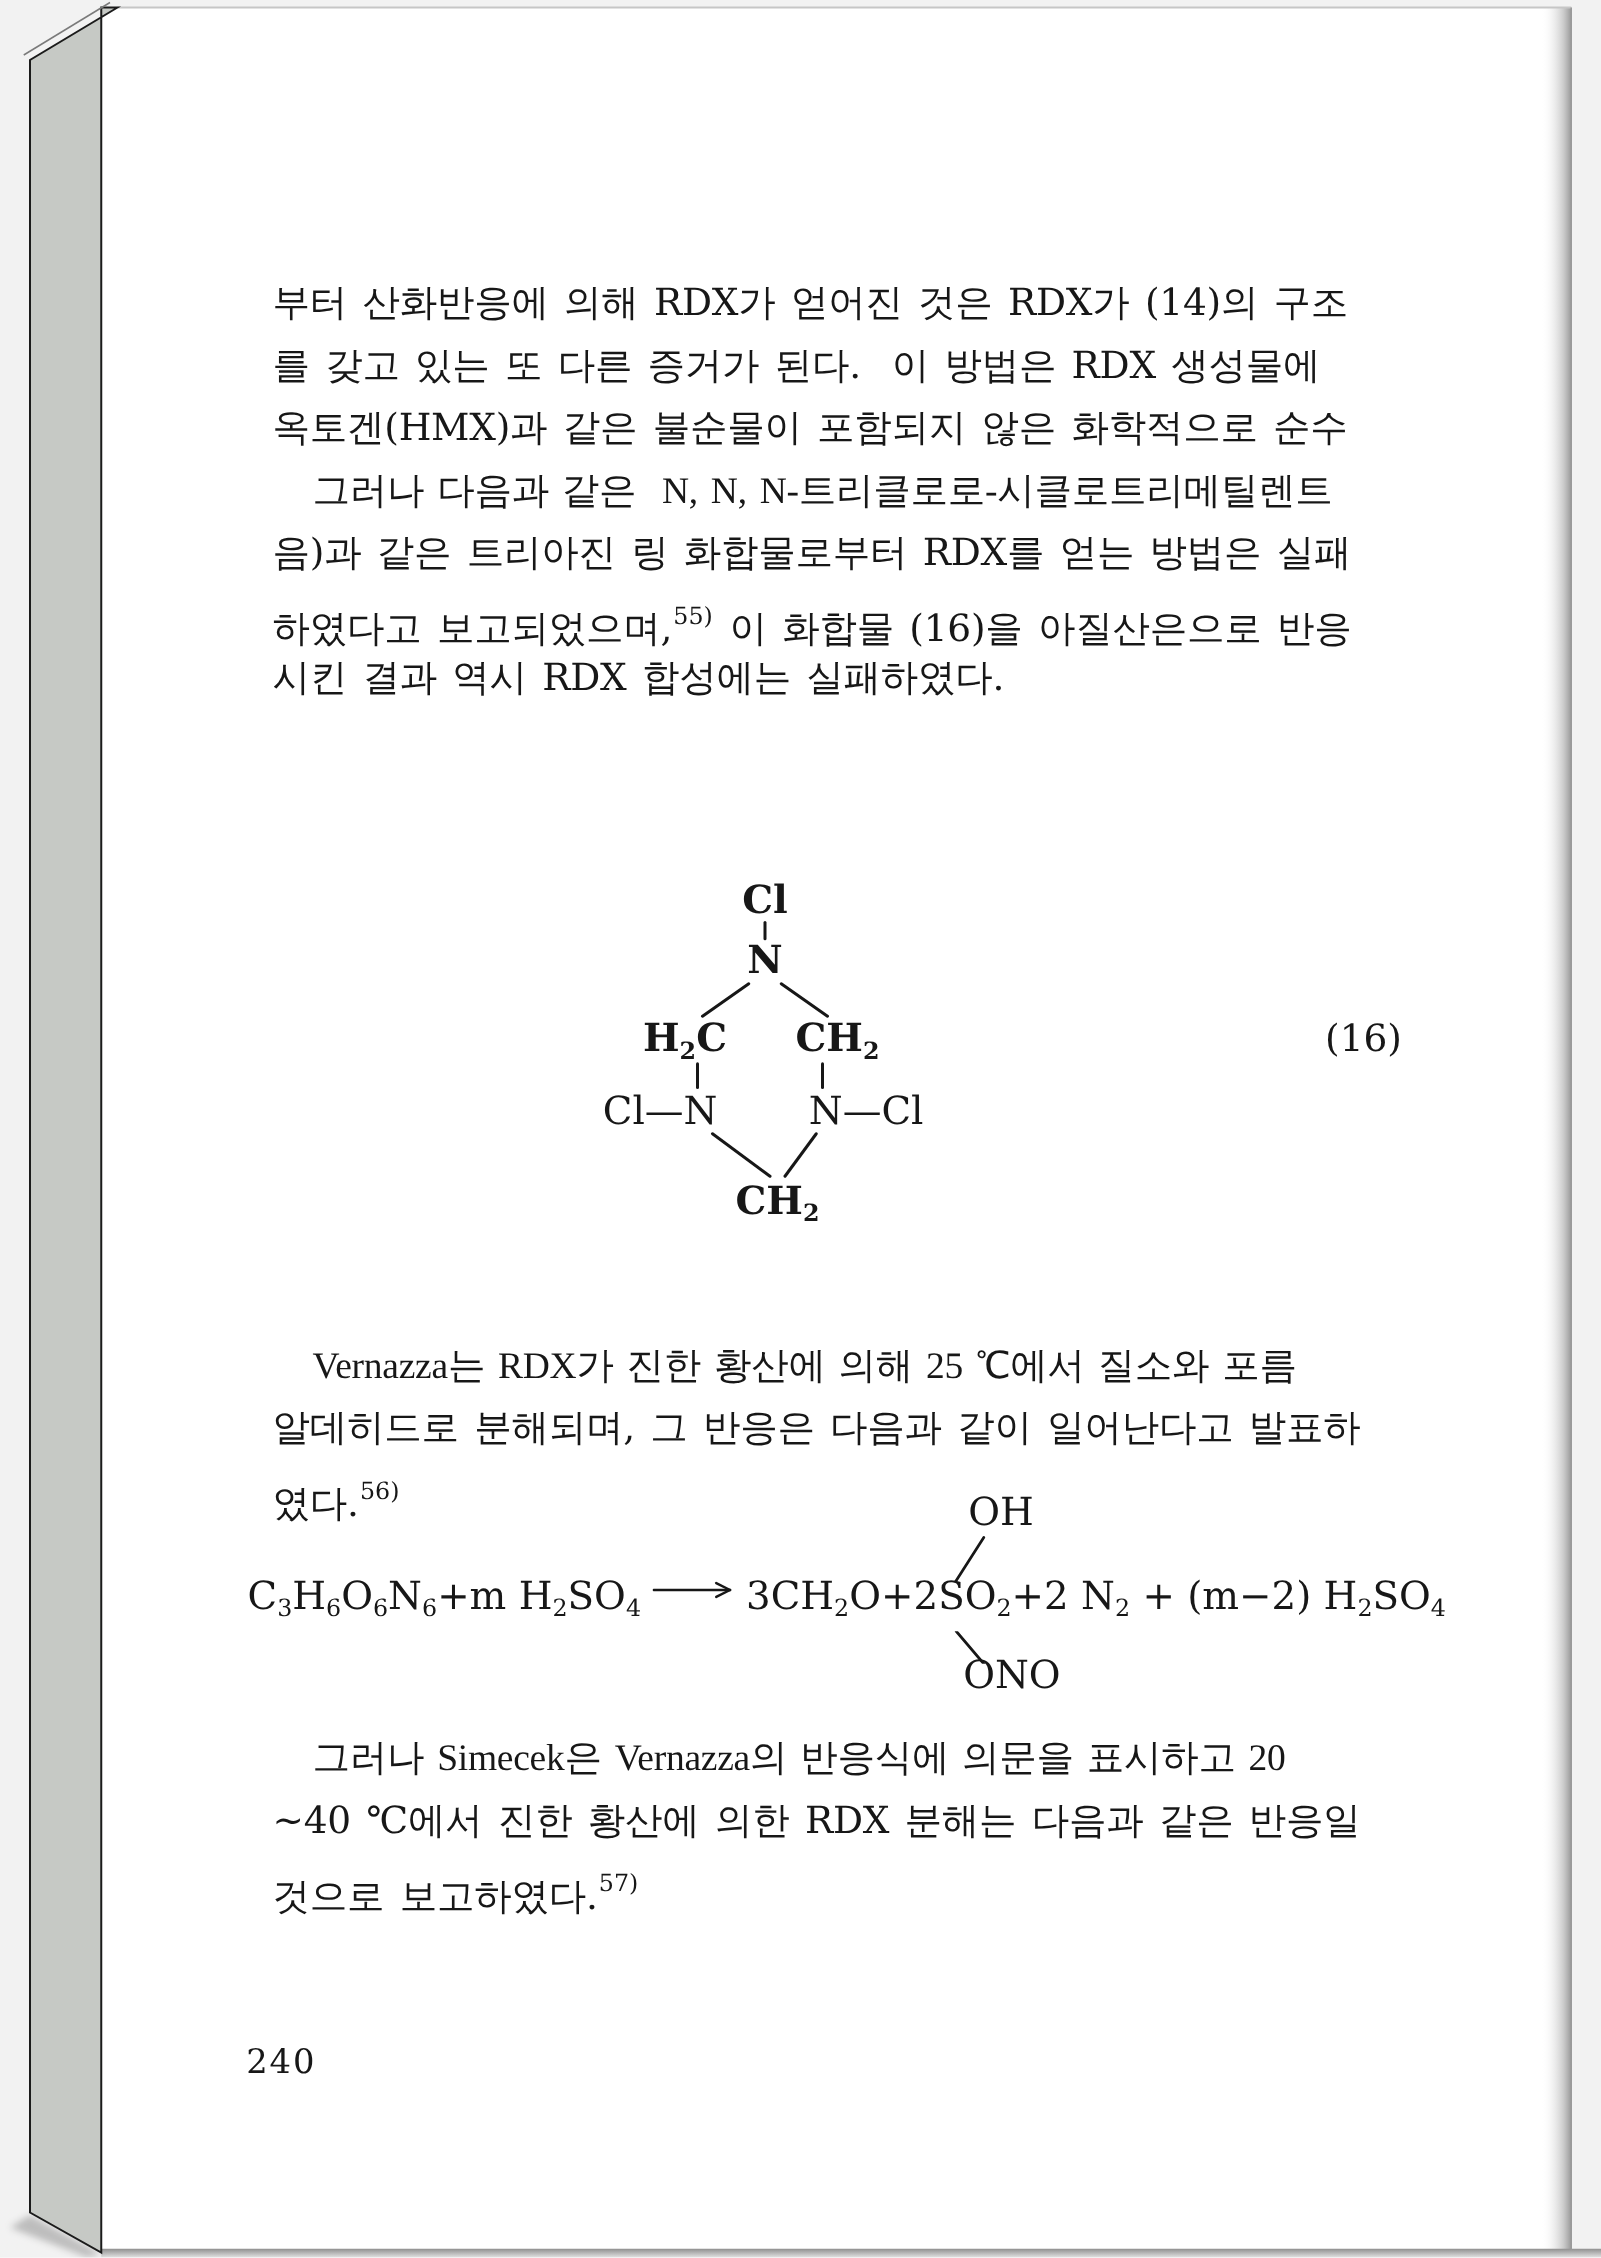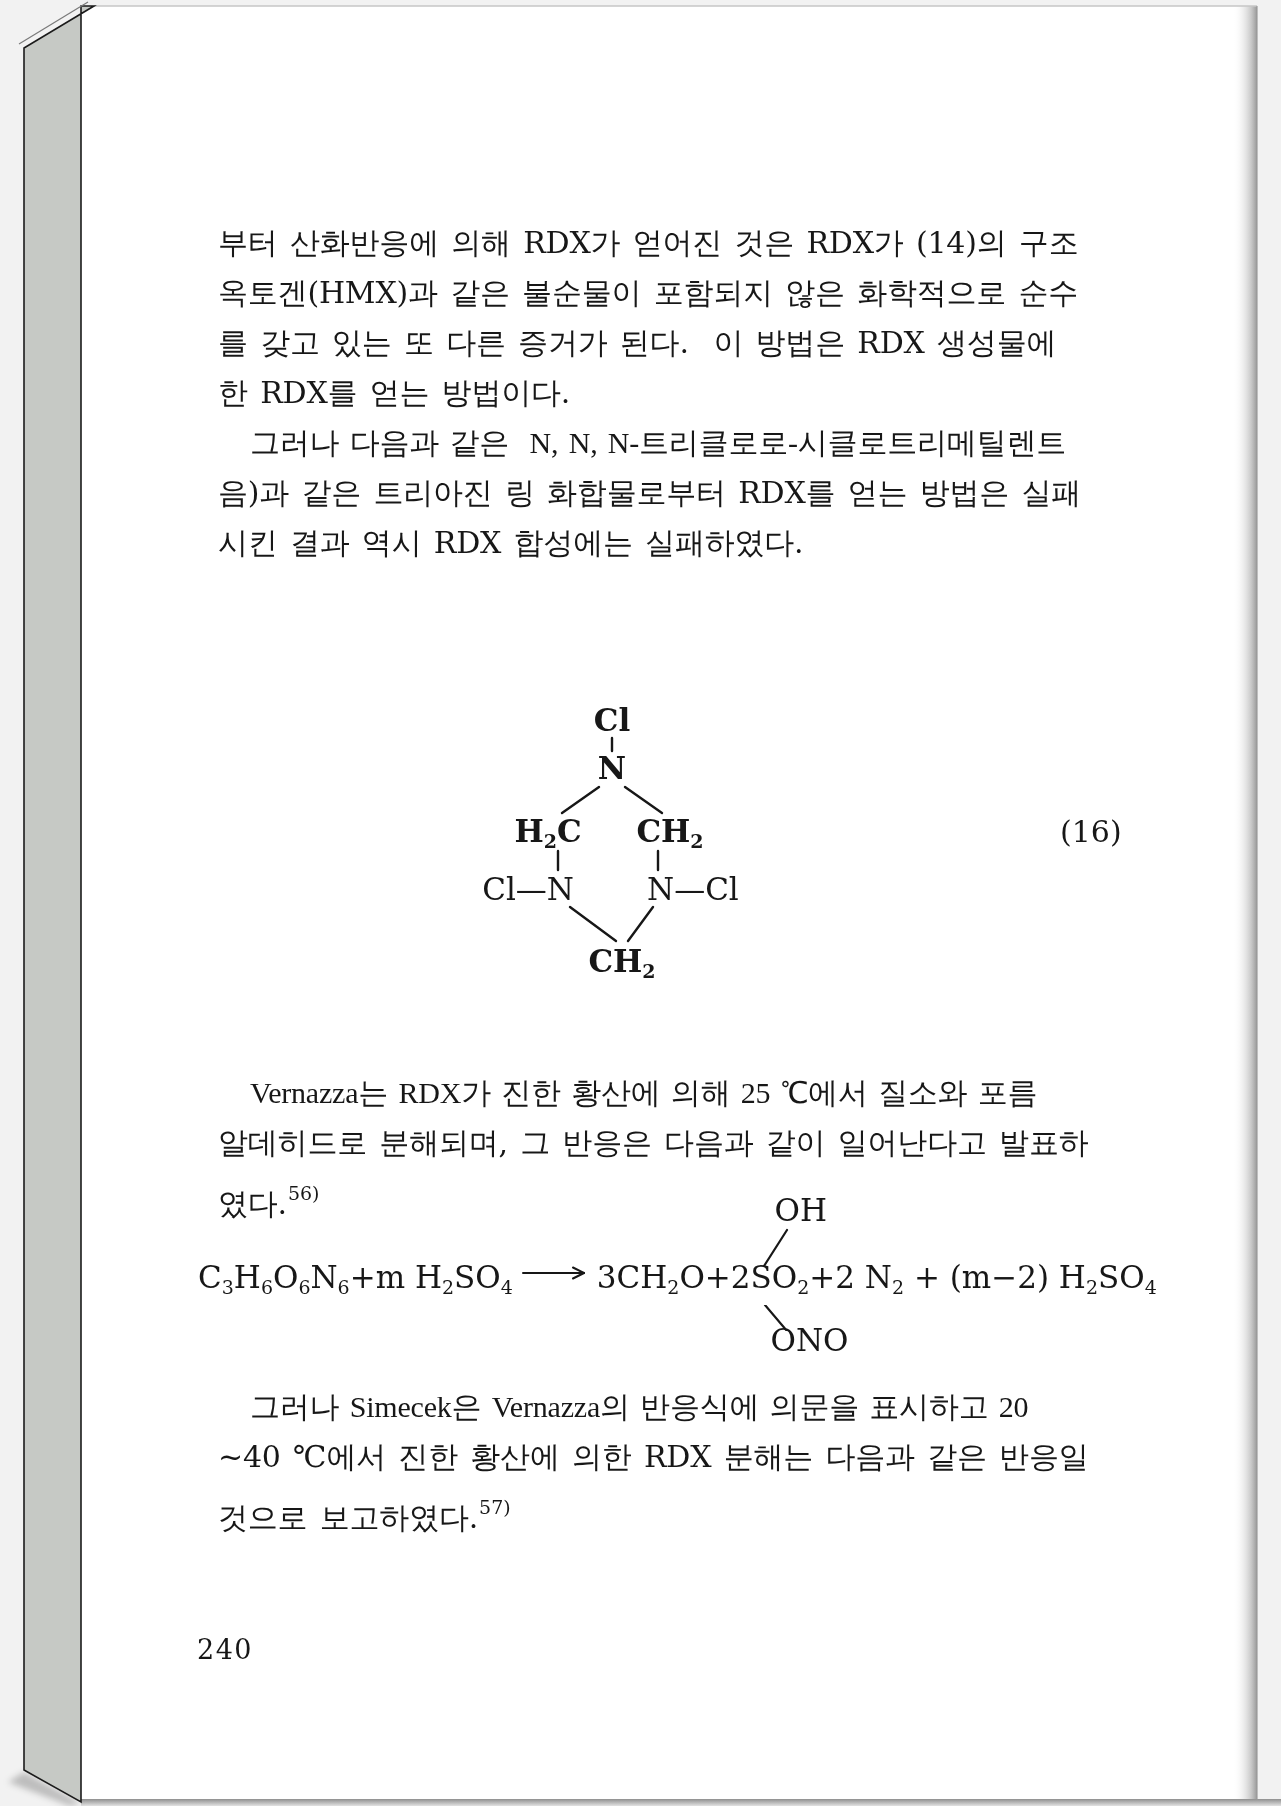--- a/index.html
+++ b/index.html
@@ -75,27 +75,27 @@
     <line x1="94" y1="6" x2="1257" y2="6" stroke="#c6c6c6" stroke-width="1.5"></line>
     <polygon points="24,1772 81,1803 70,1806 8,1782" fill="rgba(0,0,0,0.22)" filter="url(#blur1)"></polygon>
     <polygon points="94,6 24,48 24,1770 81,1802 81,6" fill="#c6c9c5" stroke="#1b1b1b" stroke-width="1.6"></polygon>
     <line x1="88" y1="2" x2="19" y2="44" stroke="#7a7a7a" stroke-width="1.2"></line>
     <line x1="1257" y1="6" x2="1257" y2="1800" stroke="#9a9a9a" stroke-width="1.2"></line>
   </svg>
 
   <div class="flow" style="top:218px">
     <div>
         <div class="line">부터 산화반응에 의해 RDX가 얻어진 것은 RDX가 (14)의 구조</div>
+        <div class="line">를 갖고 있는 또 다른 증거가 된다.  이 방법은 RDX 생성물에</div>
         <div class="line">옥토겐(HMX)과 같은 불순물이 포함되지 않은 화학적으로 순수</div>
-        <div class="line">를 갖고 있는 또 다른 증거가 된다.  이 방법은 RDX 생성물에</div>
-        <div class="line">한 RDX를 얻는 방법이다.</div>
       </div>
     <div>
         <div class="line indent">그러나 다음과 같은  N, N, N-트리클로로-시클로트리메틸렌트</div>
         <div class="line">음)과 같은 트리아진 링 화합물로부터 RDX를 얻는 방법은 실패</div>
+        <div class="line">하였다고 보고되었으며,<sup class="fn">55)</sup> 이 화합물 (16)을 아질산은으로 반응</div>
         <div class="line">시킨 결과 역시 RDX 합성에는 실패하였다.</div>
       </div>
   </div>
 
   <div class="structure">
     <svg width="320" height="300" viewBox="0 0 320 300">
       <g stroke="#171717" stroke-width="2.4" stroke-linecap="round">
         <line x1="132" y1="38" x2="132" y2="51"></line>
         <line x1="119" y1="87" x2="82" y2="113"></line>
         <line x1="145" y1="87" x2="182" y2="113"></line>

